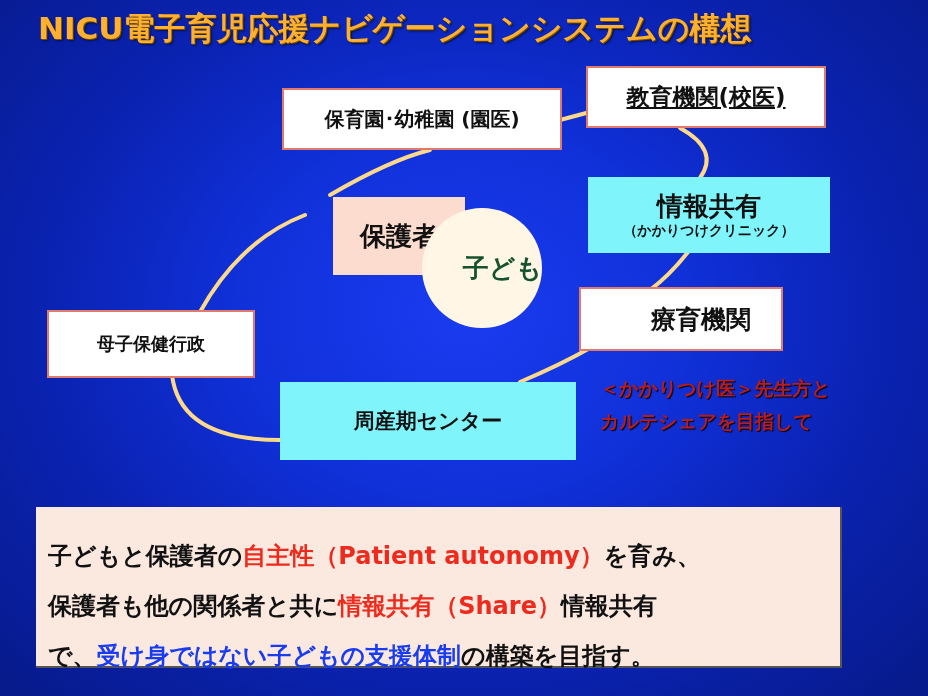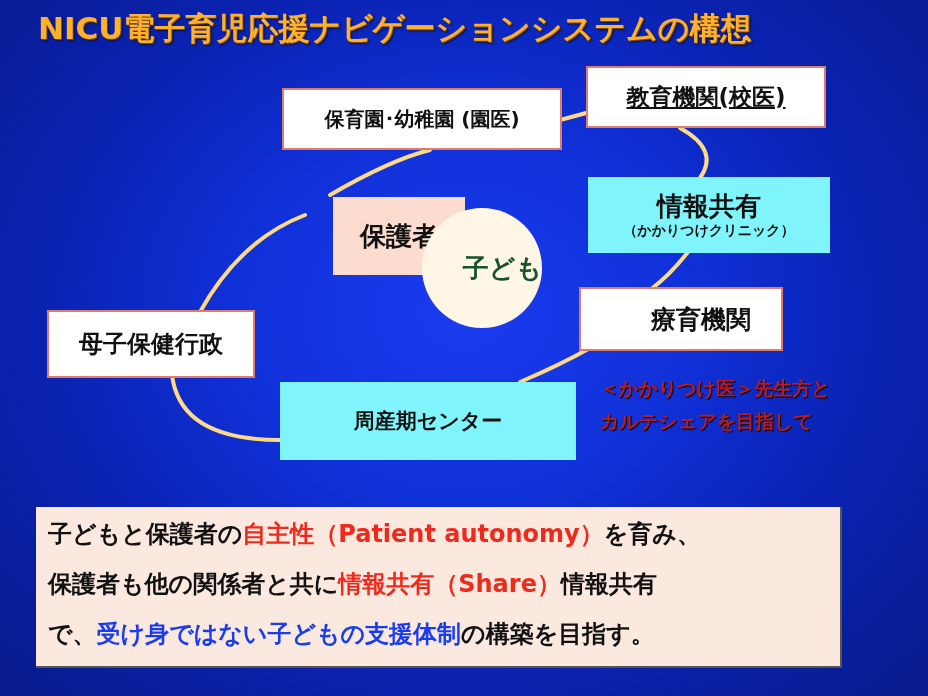--- a/index.html
+++ b/index.html
@@ -28,21 +28,21 @@
     background:#fff6e6; display:flex; align-items:center; justify-content:flex-end;
     font-size:26px; font-weight:bold; color:#14532d;
   }
   .note {
     position:absolute; left:600px; top:372px; color:#b91c1c; font-weight:bold;
     font-size:19px; line-height:33px; text-shadow:1px 1px 1px #000;
     white-space:nowrap;
   }
   .summary {
     position:absolute; left:36px; top:507px; width:806px; height:161px;
-    background:#fbe9e0; box-sizing:border-box; padding:2px 0 0 12px;
+    background:#fbe9e0; box-sizing:border-box; padding:24px 0 0 12px;
     border-bottom:2px solid #555; border-right:2px solid #555;
     font-weight:bold; font-size:24px; line-height:50px; color:#111;
     white-space:nowrap;
   }
   .red { color:#ee2a1c; }
   .blue { color:#1a3cf0; }
 </style>
 </head>
 <body>
 
@@ -78,21 +78,21 @@
 </div>
 
 <div class="circle">
   <span>子ども</span>
 </div>
 
 <div class="box white" style="left:579px;top:287px;width:204px;height:64px;font-size:25px;padding-left:40px;">
   <span>療育機関</span>
 </div>
 
-<div class="box white" style="left:47px;top:310px;width:208px;height:68px;font-size:24px;">
+<div class="box white" style="left:47px;top:310px;width:208px;height:68px;font-size:18px;">
   <span>母子保健行政</span>
 </div>
 
 <div class="box cyan" style="left:280px;top:382px;width:296px;height:78px;font-size:21px;">
   <span>周産期センター</span>
 </div>
 
 <div class="note">
   <div>＜かかりつけ医＞先生方と</div>
   <div>カルテシェアを目指して</div>

